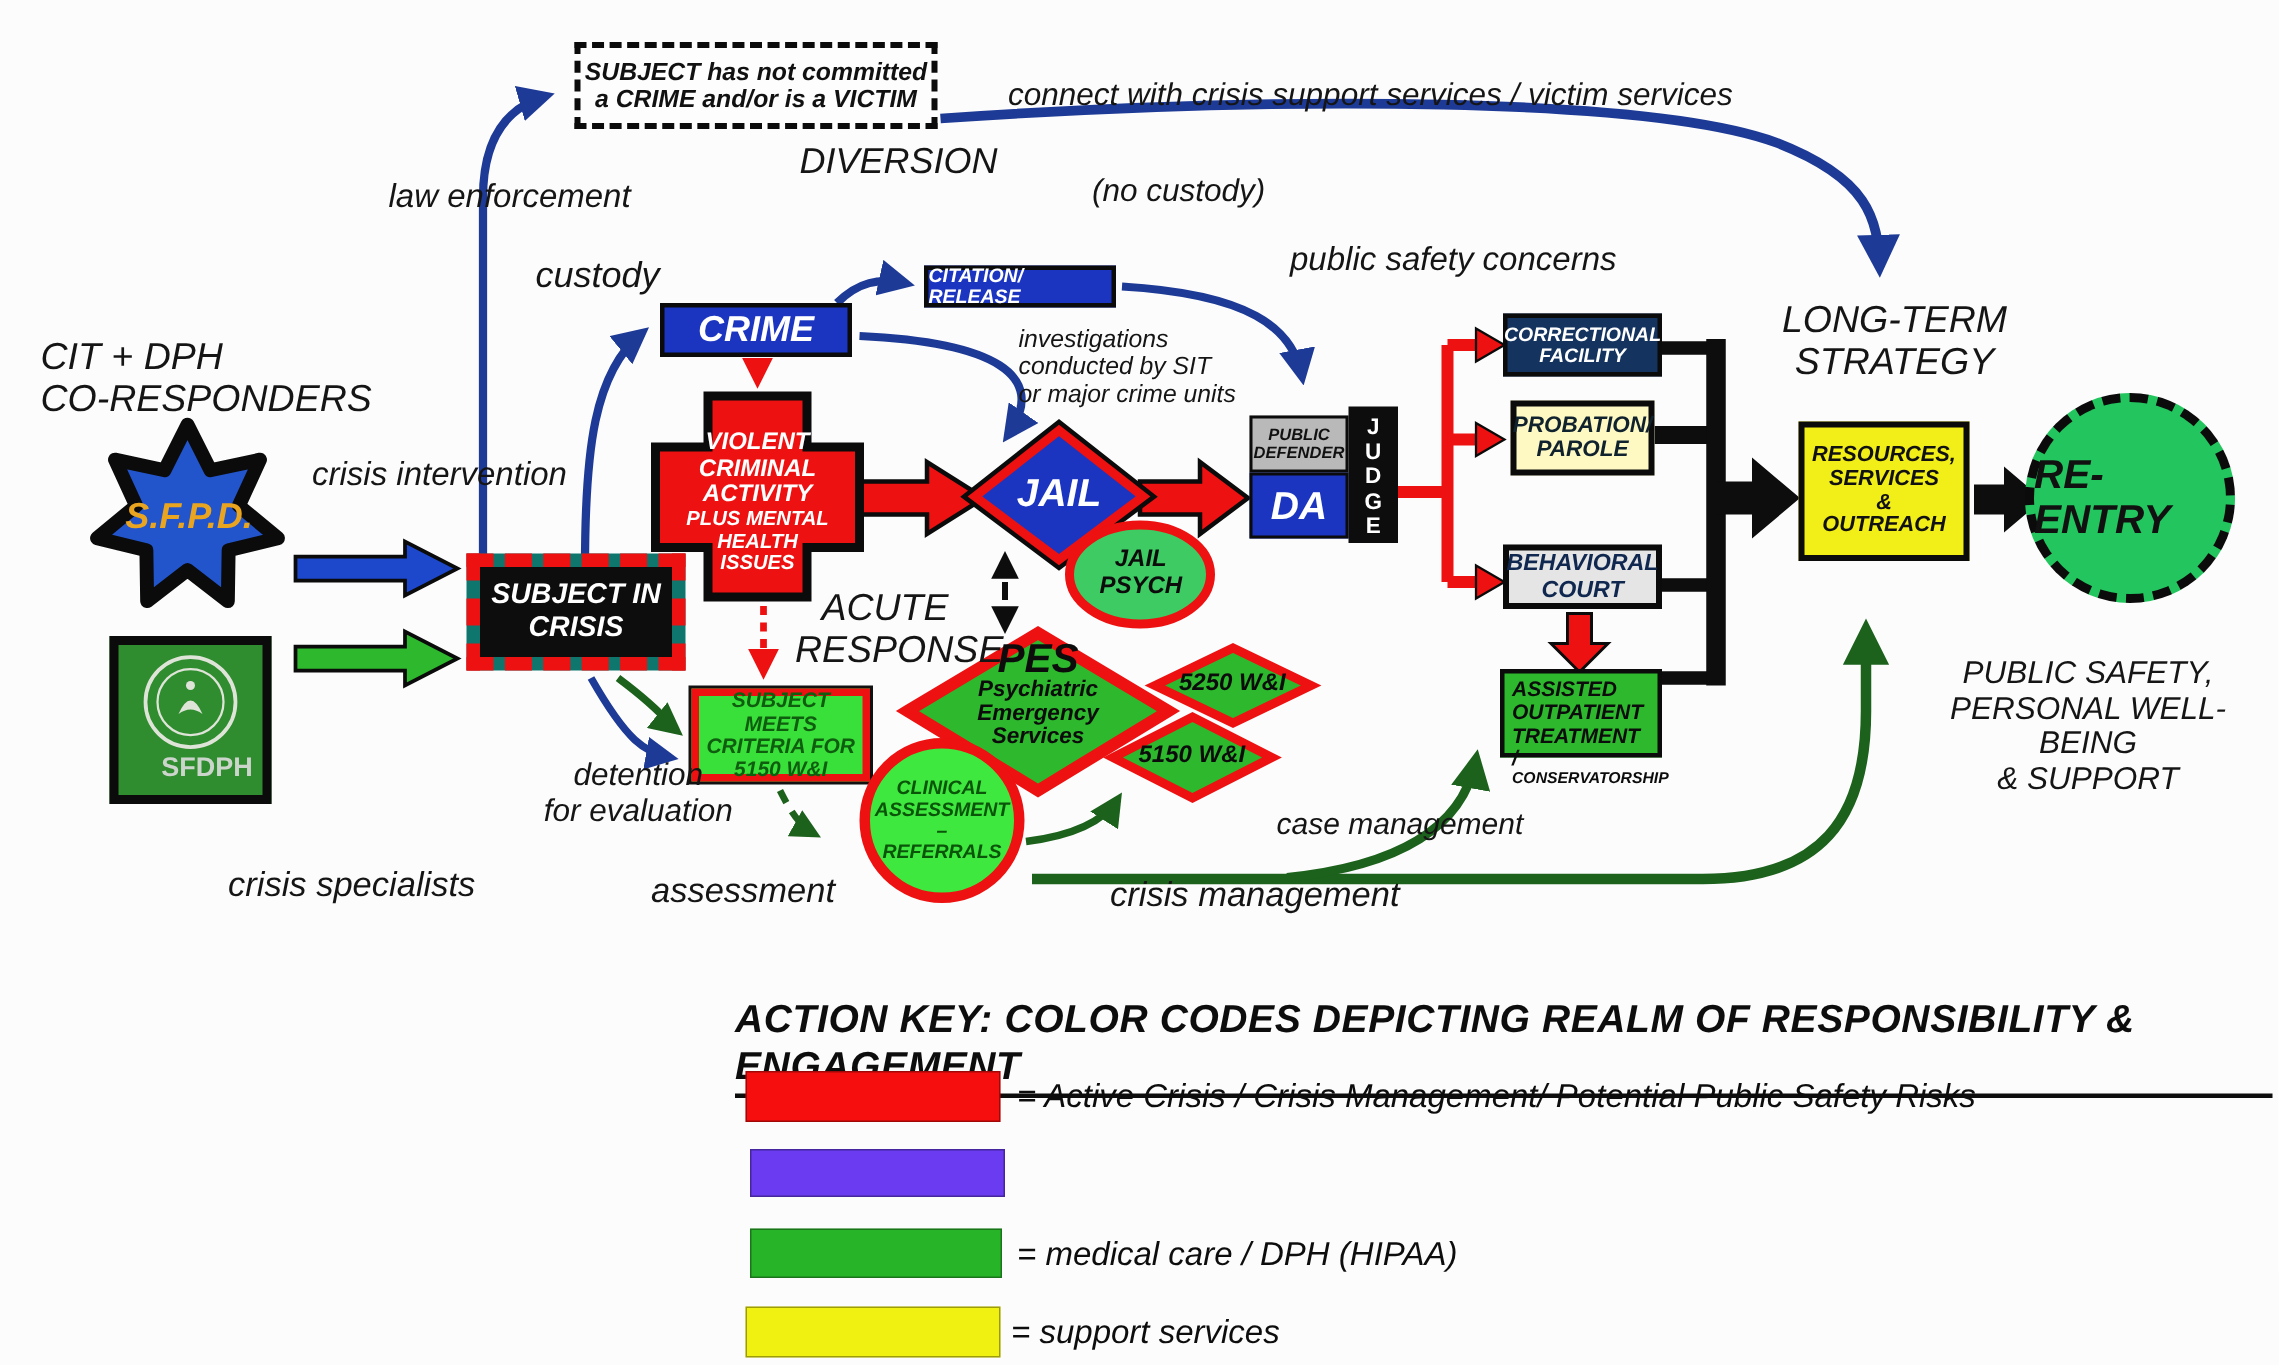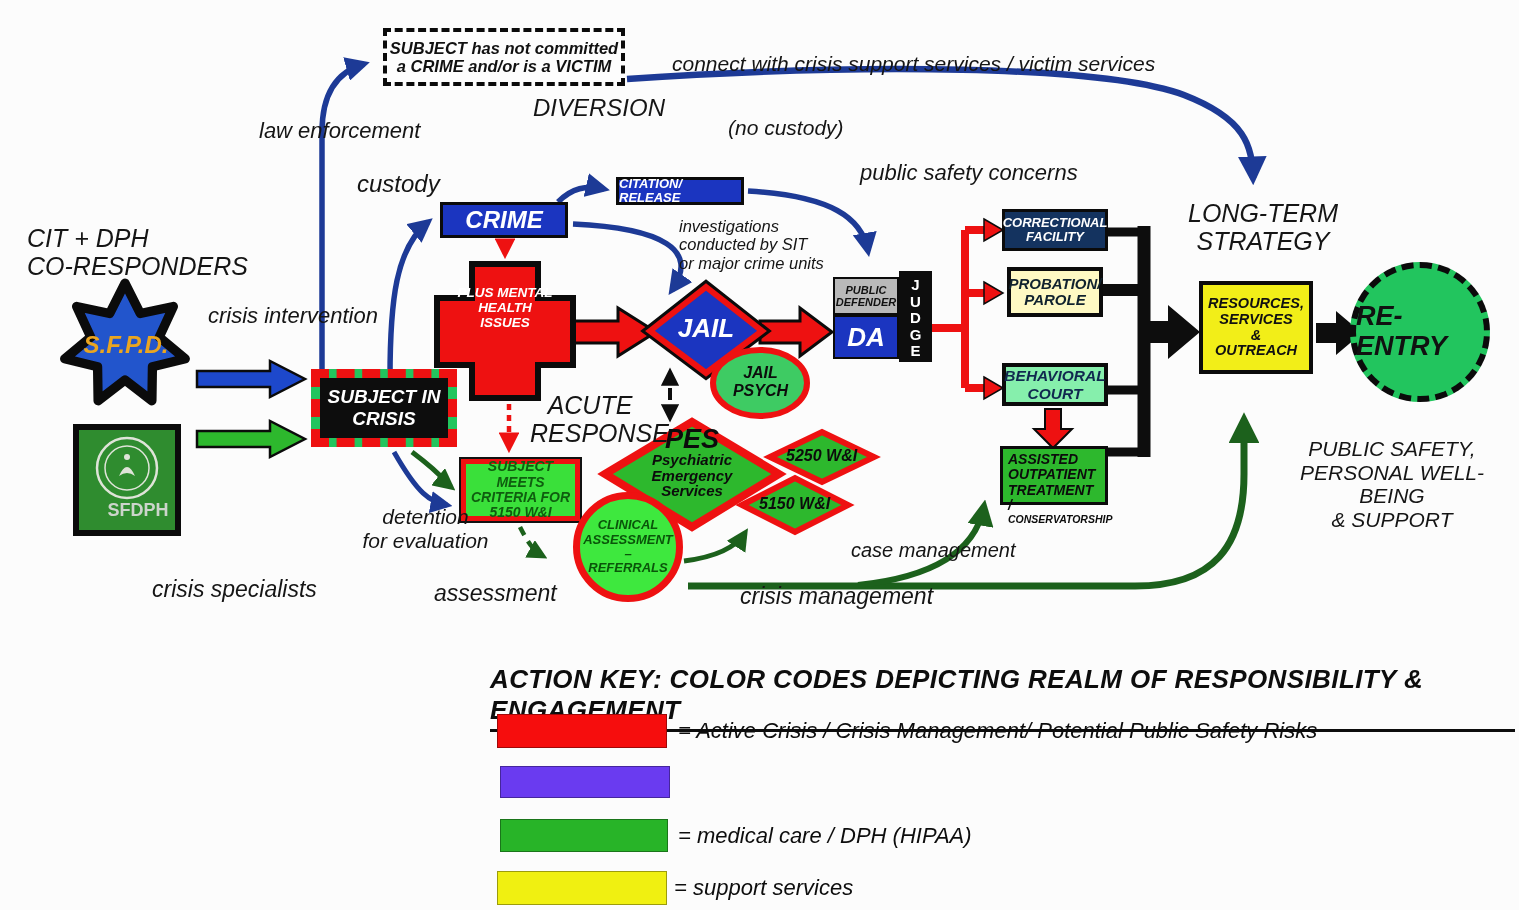--- a/index.html
+++ b/index.html
@@ -7,28 +7,28 @@
          font-family:"Liberation Sans",sans-serif;}
   #stage svg.overlay{position:absolute;left:0;top:0;z-index:0;}
   .abs{position:absolute;box-sizing:border-box;}
   .pre{white-space:pre-line;}
   .lbl{font-style:italic;color:#151515;z-index:2;line-height:1.12;}
   .ctr{text-align:center;}
   .node{z-index:1;font-style:italic;font-weight:bold;line-height:1.1;}
   
   .bluebox{background:#1b35c0;border:3px solid #0b0b0b;color:#fff;display:flex;align-items:center;justify-content:center;}
   .dashedbox{border:4px dashed #0b0b0b;background:#fdfdfd;color:#111;display:flex;align-items:center;justify-content:center;}
-  .sic-wrap{border:9px dashed #ee1111;background:#22c55e;z-index:1;}
+  .sic-wrap{border:9px dashed #ee1111;background:#0f766e;z-index:1;}
   .sic-inner{position:absolute;left:0;top:0;right:0;bottom:0;background:#0d0d0d;color:#fff;
              display:flex;align-items:center;justify-content:center;font-style:italic;font-weight:bold;}
   .graybox{background:#b9b9b9;border:2px solid #0b0b0b;color:#111;display:flex;align-items:center;justify-content:center;}
   .blackbox{background:#0d0d0d;color:#fff;}
   .navybox{background:#14335f;border:3px solid #0b0b0b;color:#fff;display:flex;align-items:center;justify-content:center;}
   .ltbluebox{background:#fef9c3;border:4px solid #0b0b0b;color:#10222e;display:flex;align-items:center;justify-content:center;}
-  .steelbox{background:#86efac;border:4px solid #0b0b0b;color:#10284f;display:flex;align-items:center;justify-content:center;}
+  .steelbox{background:#e5e5e5;border:4px solid #0b0b0b;color:#10284f;display:flex;align-items:center;justify-content:center;}
   .greenbox{background:#2db82d;border:3px solid #0b0b0b;color:#0c0c0c;}
   .yellowbox{background:#f2ee18;border:4px solid #0b0b0b;color:#111;display:flex;align-items:center;justify-content:center;}
   .reentry{background:#22c55e;border:6px dashed #0b0b0b;border-radius:50%;color:#111;
            display:flex;align-items:center;justify-content:center;}
   .meetsbox{background:#3ae03a;border:5px solid #ee1111;box-shadow:0 0 0 2px #111;color:#0f5e0f;
             display:flex;align-items:center;justify-content:center;}
   .clinical{background:#3ee83e;border:7px solid #ee1111;border-radius:50%;color:#0a550a;
             display:flex;align-items:center;justify-content:center;}
   .sfdph-box{background:#2f8c2f;border:6px solid #0b0b0b;}
   .judge-letters{display:block;width:13px;margin:6px auto 0;word-break:break-all;line-height:16.5px;
@@ -143,20 +143,23 @@
   <div class="abs lbl" style="left:208px;top:304px;font-size:22px;">crisis intervention</div>
 
   <div class="abs bluebox node" style="left:440px;top:202px;width:128px;height:36px;font-size:24px;">CRIME</div>
   <div class="abs bluebox node" style="left:616px;top:177px;width:128px;height:28px;font-size:13px;">CITATION/ RELEASE</div>
   <div class="abs lbl pre" style="left:679px;top:217px;font-size:16.5px;">investigations
 conducted by SIT
 or major crime units</div>
   <div class="abs lbl" style="left:860px;top:161px;font-size:22px;">public safety concerns</div>
 
   <div class="abs node ctr" style="left:446px;top:286px;width:118px;color:#fff;z-index:2;">
+    <div class="pre" style="font-size:16px;">VIOLENT
+CRIMINAL
+ACTIVITY</div>
     <div class="pre" style="font-size:13.5px;">PLUS MENTAL
 HEALTH
 ISSUES</div>
   </div>
 
   <div class="abs sic-wrap" style="left:311px;top:369px;width:146px;height:78px;">
     <div class="sic-inner ctr pre" style="font-size:19px;">SUBJECT IN
 CRISIS</div>
   </div>
 

